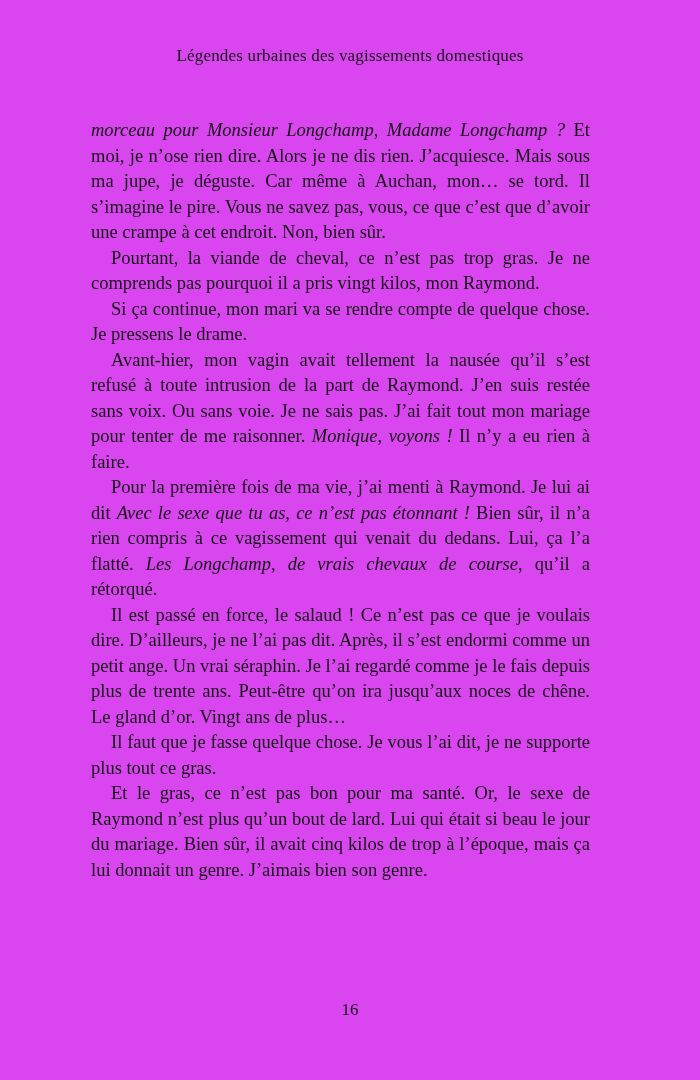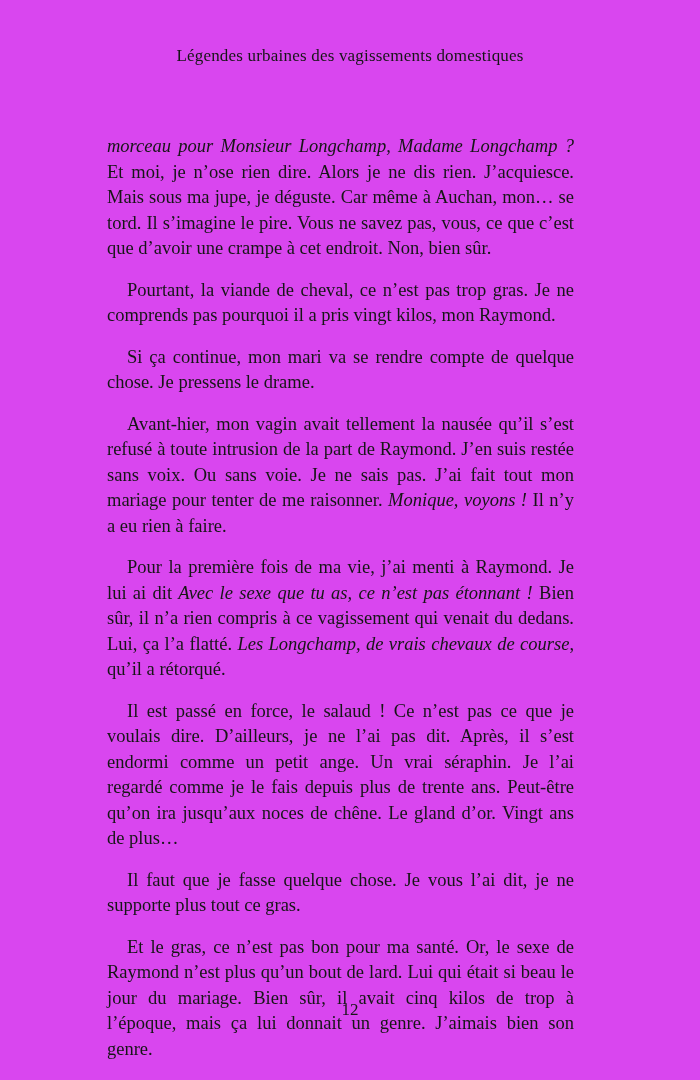--- a/index.html
+++ b/index.html
@@ -30,21 +30,21 @@
     position: absolute;
     top: 118px;
     left: 91px;
     width: 499px;
     font-size: 18.5px;
     line-height: 25.5px;
     text-align: justify;
     color: #161616;
   }
   .text-block p.para {
-    margin: 16px;
+    margin: 0;
     padding: 0;
   }
   .text-block p.para.indent {
     text-indent: 20px;
   }
   .it {
     font-style: italic;
   }
   .page-number {
     position: absolute;
@@ -66,14 +66,14 @@
       <p class="para"><span class="it">morceau pour Monsieur Longchamp, Madame Longchamp&nbsp;? </span><span>Et moi, je n’ose rien dire. Alors je ne dis rien. J’acquiesce. Mais sous ma jupe, je déguste. Car même à Auchan, mon… se tord. Il s’imagine le pire. Vous ne savez pas, vous, ce que c’est que d’avoir une crampe à cet endroit. Non, bien sûr.</span></p>
       <p class="para indent"><span>Pourtant, la viande de cheval, ce n’est pas trop gras. Je ne comprends pas pourquoi il a pris vingt kilos, mon Raymond.</span></p>
       <p class="para indent"><span>Si ça continue, mon mari va se rendre compte de quelque chose. Je pressens le drame.</span></p>
       <p class="para indent"><span>Avant-hier, mon vagin avait tellement la nausée qu’il s’est refusé à toute intrusion de la part de Raymond. J’en suis restée sans voix. Ou sans voie. Je ne sais pas. J’ai fait tout mon mariage pour tenter de me raisonner. </span><span class="it">Monique, voyons&nbsp;!</span><span> Il n’y a eu rien à faire.</span></p>
       <p class="para indent"><span>Pour la première fois de ma vie, j’ai menti à Raymond. Je lui ai dit </span><span class="it">Avec le sexe que tu as, ce n’est pas étonnant&nbsp;!</span><span> Bien sûr, il n’a rien compris à ce vagissement qui venait du dedans. Lui, ça l’a flatté. </span><span class="it">Les Longchamp, de vrais chevaux de course</span><span>, qu’il a rétorqué.</span></p>
       <p class="para indent"><span>Il est passé en force, le salaud&nbsp;! Ce n’est pas ce que je voulais dire. D’ailleurs, je ne l’ai pas dit. Après, il s’est endormi comme un petit ange. Un vrai séraphin. Je l’ai regardé comme je le fais depuis plus de trente ans. Peut-être qu’on ira jusqu’aux noces de chêne. Le gland d’or. Vingt ans de plus…</span></p>
       <p class="para indent"><span>Il faut que je fasse quelque chose. Je vous l’ai dit, je ne supporte plus tout ce gras.</span></p>
       <p class="para indent"><span>Et le gras, ce n’est pas bon pour ma santé. Or, le sexe de Raymond n’est plus qu’un bout de lard. Lui qui était si beau le jour du mariage. Bien sûr, il avait cinq kilos de trop à l’époque, mais ça lui donnait un genre. J’aimais bien son genre.</span></p>
     </div>
 
-  <div class="page-number">12</div>
+  <div class="page-number">16</div>
 </div>
 
 </body></html>

